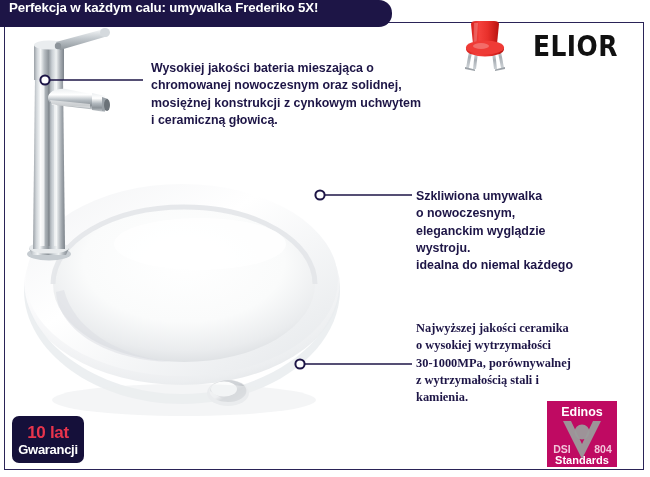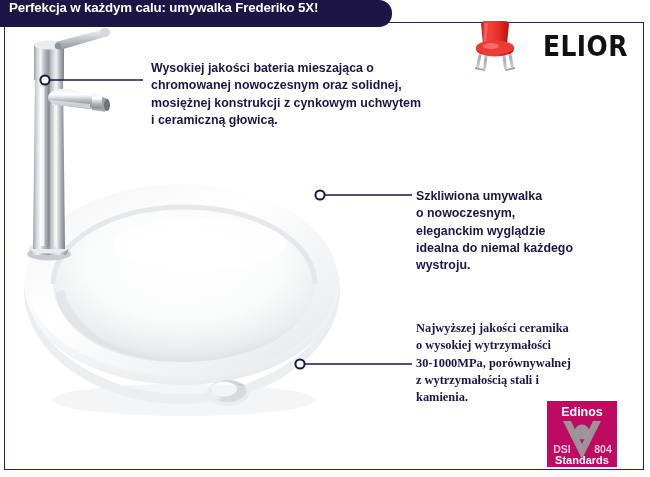--- a/index.html
+++ b/index.html
@@ -40,21 +40,21 @@
   .banner-title{
     color:#ffffff;
     font-size:13.3px;
     font-weight:bold;
     letter-spacing:-0.15px;
     white-space:nowrap;
   }
   
   .brand{
     position:absolute;
-    right:8px;top:20px;
+    right:18px;top:20px;
     display:flex;align-items:center;gap:25px;
     z-index:5;
     justify-content:space-between;
   }
   .chair-icon{width:46px;height:52px;display:block;}
   .brand-name{
     font-size:29px;
     font-weight:bold;
     color:#111111;
     letter-spacing:0.5px;
@@ -295,32 +295,36 @@
     <p>Wysokiej jakości bateria mieszająca o</p>
     <p>chromowanej nowoczesnym oraz solidnej,</p>
     <p>mosiężnej konstrukcji z cynkowym uchwytem</p>
     <p>i ceramiczną głowicą.</p>
   </div>
 
   <div class="callout c2">
     <p>Szkliwiona umywalka</p>
     <p>o nowoczesnym,</p>
     <p>eleganckim wyglądzie</p>
+    <p>wystroju.</p>
     <p>idealna do niemal każdego</p>
-    <p>wystroju.</p>
   </div>
 
   <div class="callout c3">
     <p>Najwyższej jakości ceramika</p>
     <p>o wysokiej wytrzymałości</p>
     <p>30-1000MPa, porównywalnej</p>
     <p>z wytrzymałością stali i</p>
     <p>kamienia.</p>
   </div>
 
+  <div class="warranty">
+    <span class="warranty-years">10 lat</span>
+    <span class="warranty-label">Gwarancji</span>
+  </div>
 
   <div class="edinos">
     <svg viewBox="0 0 70 66" xmlns="http://www.w3.org/2000/svg">
       <rect x="0" y="0" width="70" height="66" fill="#bf0a62"></rect>
 
       <path d="M16 20 L35 58 L54 20 L46 20 L35 43 L24 20 Z" fill="#9b9b9b" opacity="0.95"></path>
       <circle cx="35" cy="31" r="7.5" fill="#9b9b9b" opacity="0.95"></circle>
       <text x="35" y="15" font-family="Liberation Sans, sans-serif" font-size="12.5" font-weight="bold" fill="#ffffff" text-anchor="middle">Edinos</text>
       <text x="15" y="52" font-family="Liberation Sans, sans-serif" font-size="10.5" font-weight="bold" fill="#f2c4d9" text-anchor="middle">DSI</text>
       <text x="56" y="52" font-family="Liberation Sans, sans-serif" font-size="10.5" font-weight="bold" fill="#f2c4d9" text-anchor="middle">804</text>

